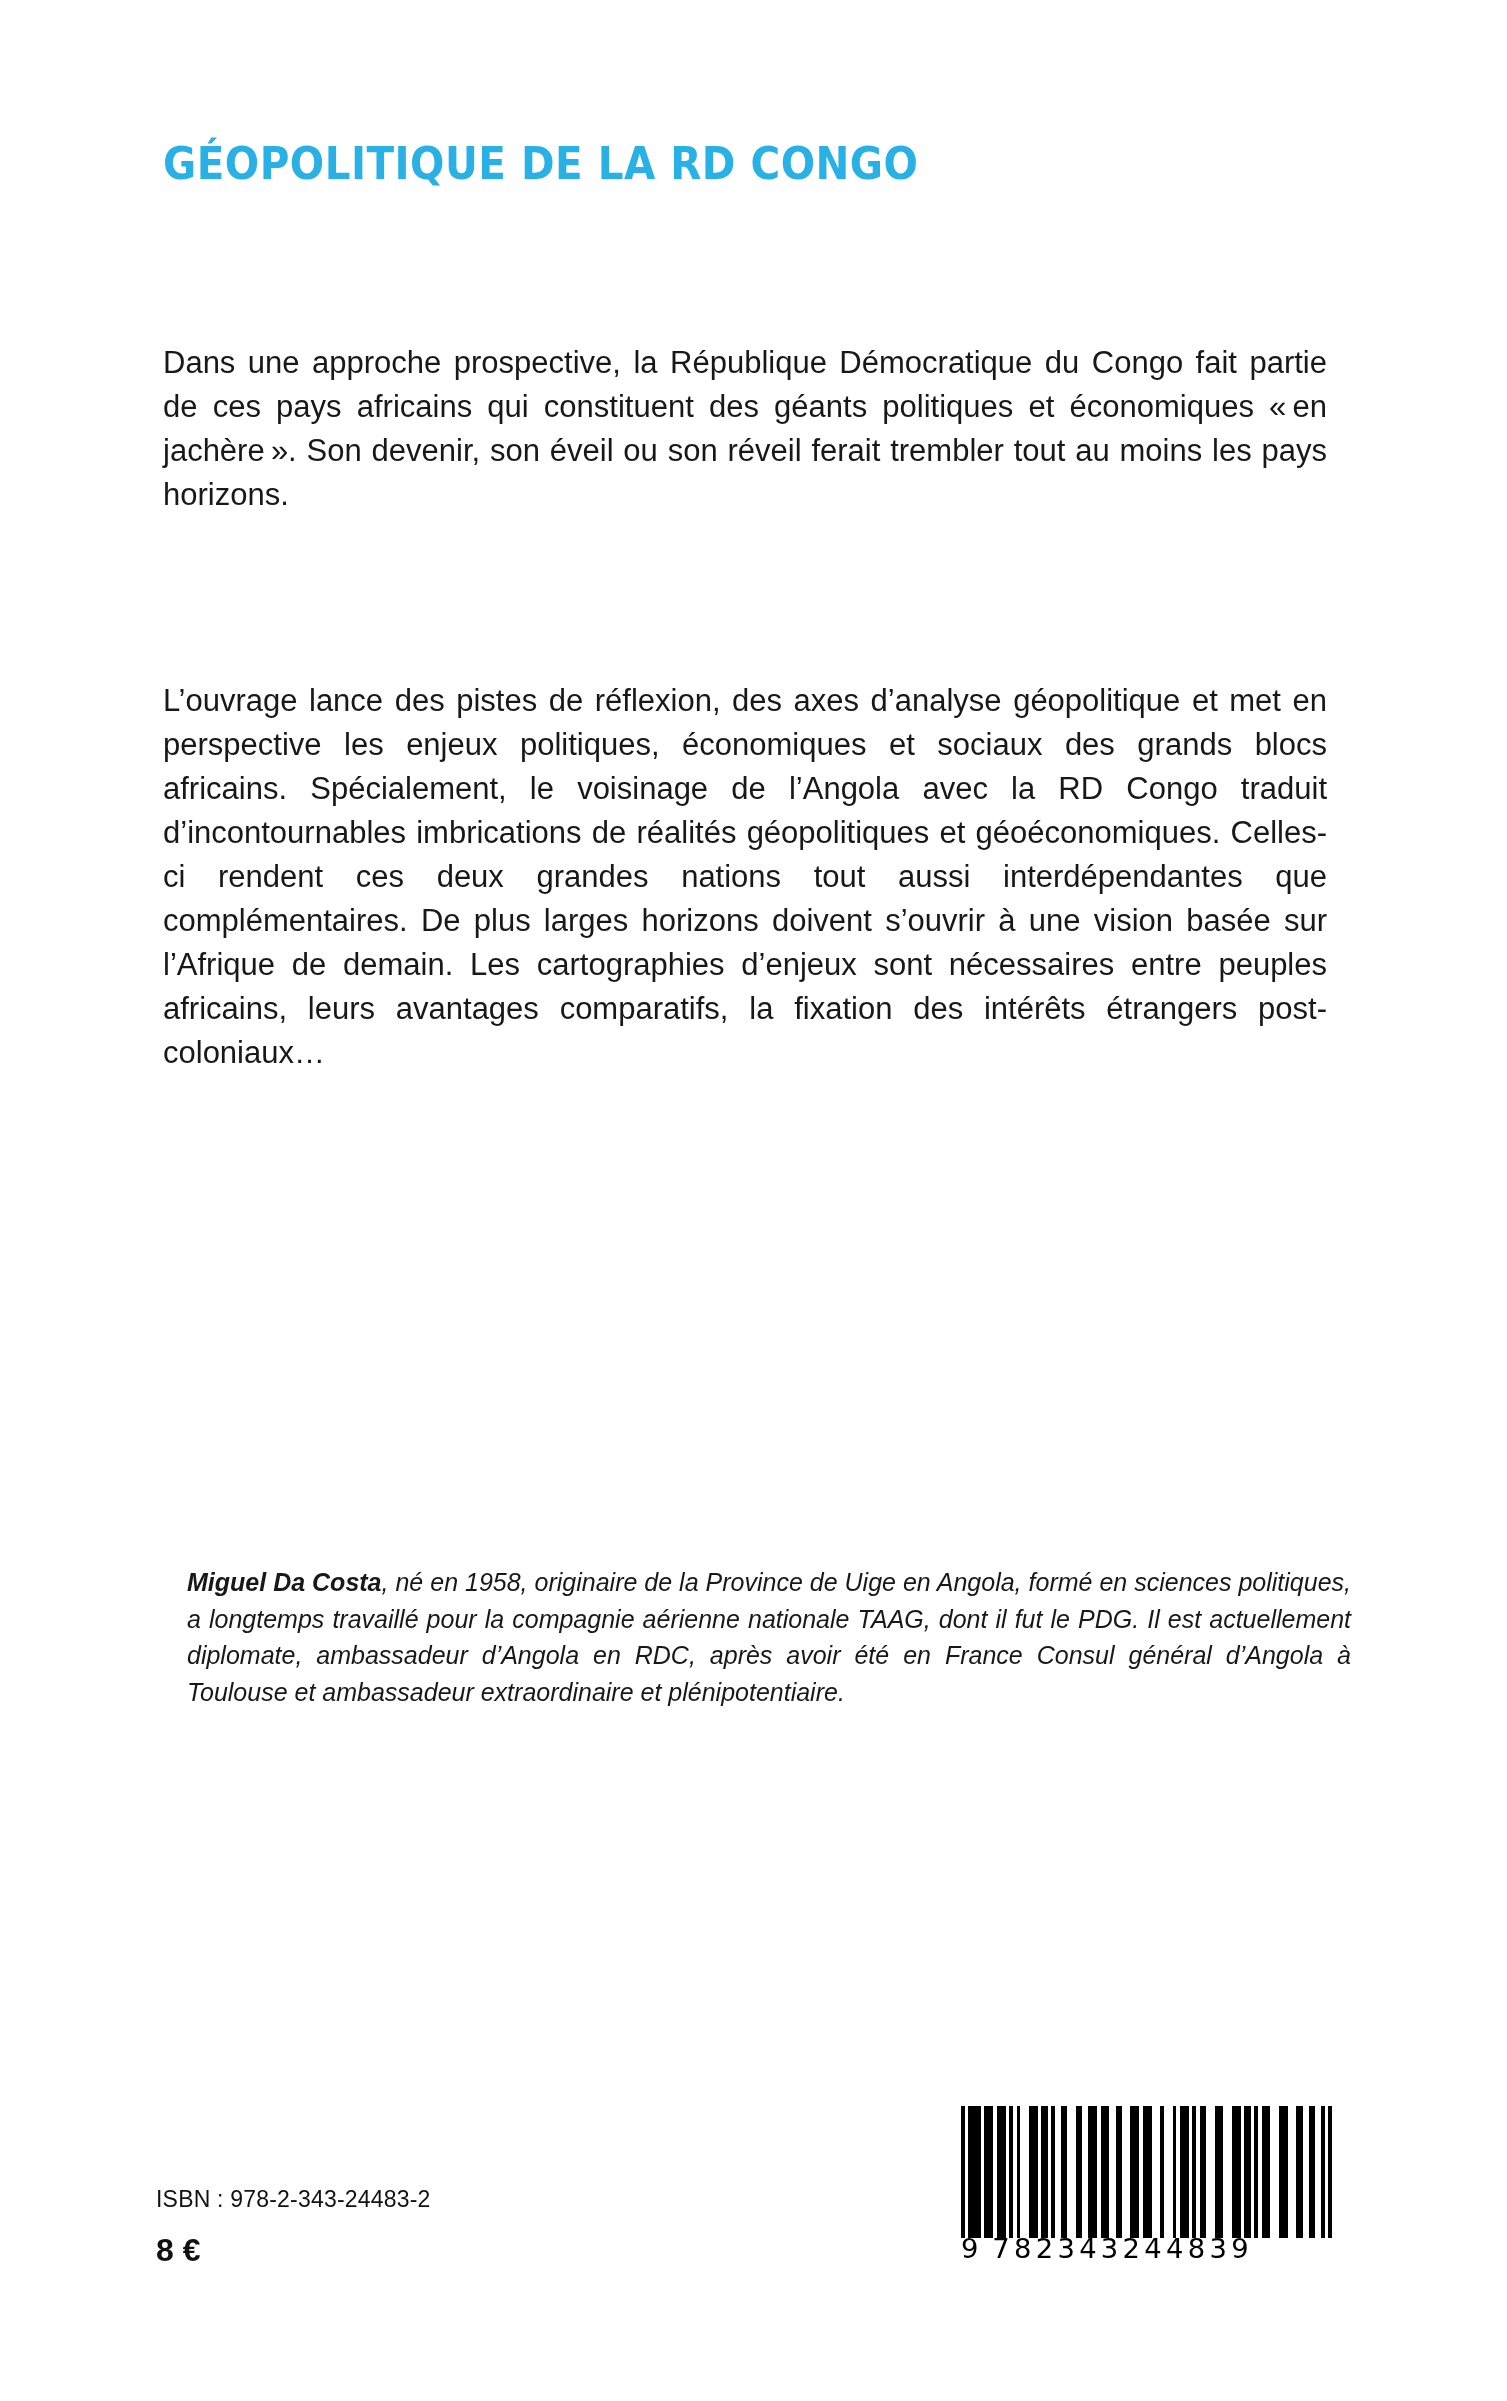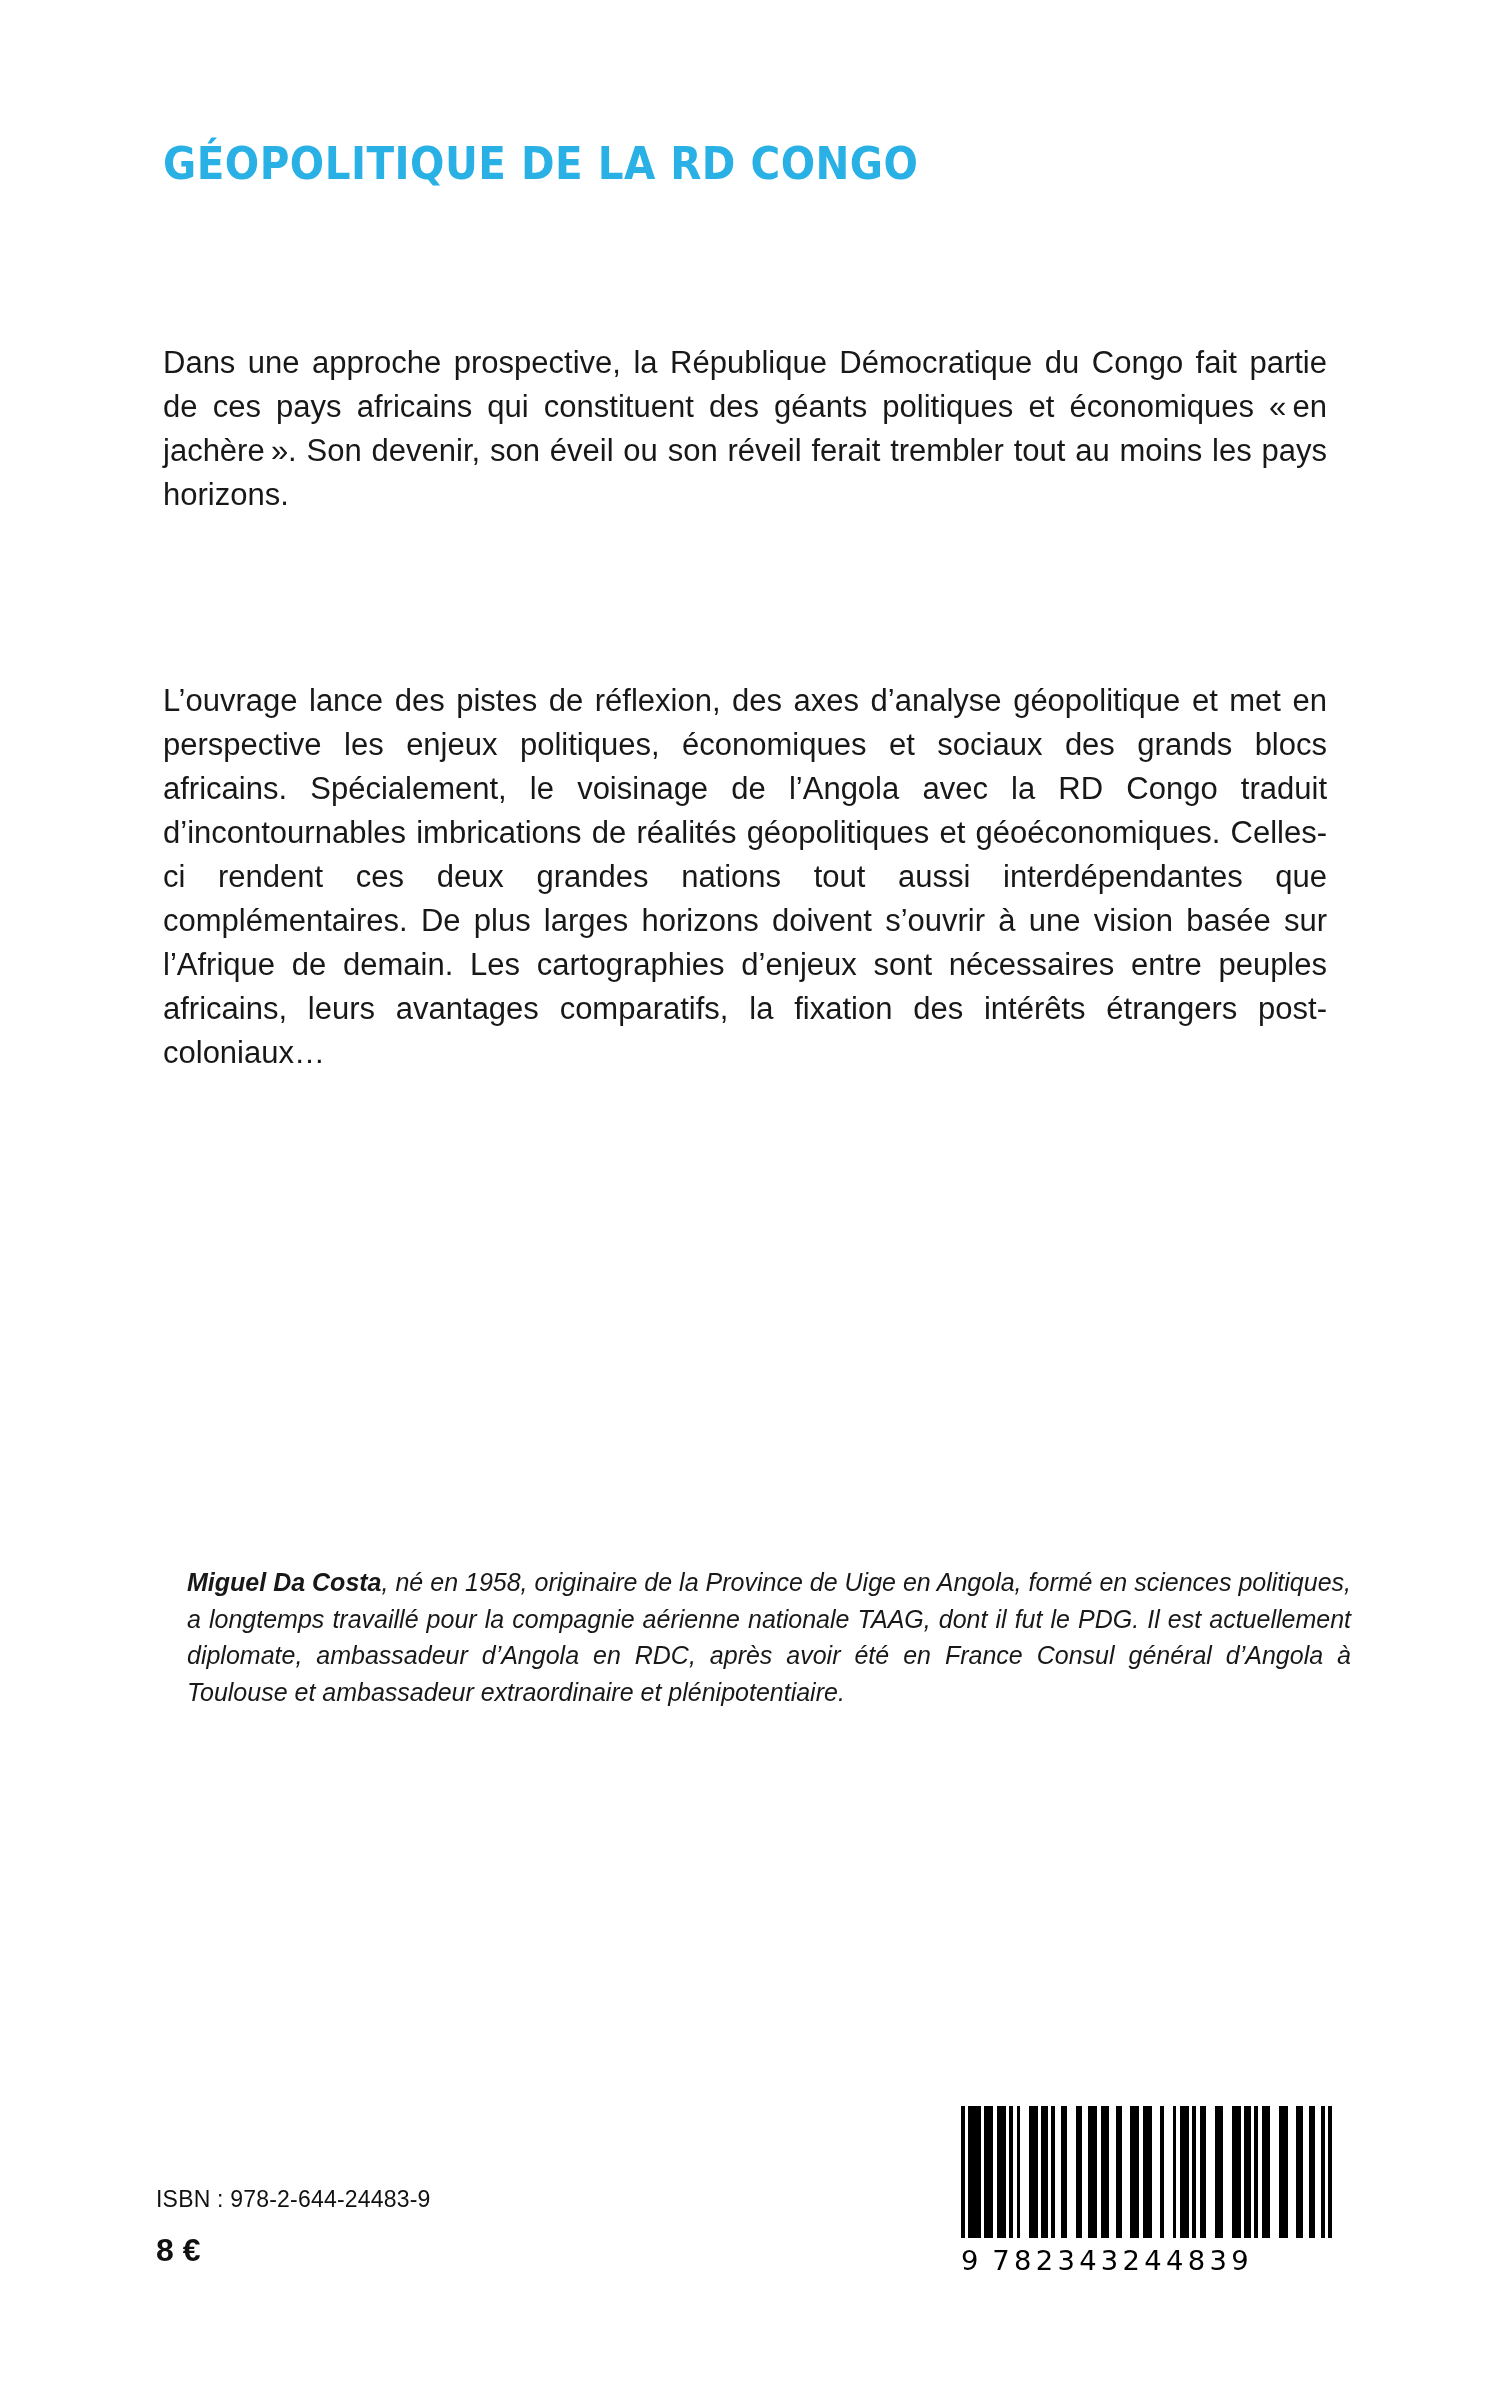--- a/index.html
+++ b/index.html
@@ -99,21 +99,21 @@
     align-items: flex-start;
   }
   .barcode .bars i {
     display: block;
     height: 132px;
     background: #000;
   }
   .barcode .digits {
     position: absolute;
     left: 0;
-    top: 139px;
+    top: 127px;
     width: 374px;
     font-family: "DejaVu Sans", sans-serif;
     font-size: 27.4px;
     letter-spacing: 4.3px;
     color: #000;
     white-space: nowrap;
   }
   .barcode .digits .lead {
     margin-right: 9.5px;
   }
@@ -126,21 +126,21 @@
   <div class="title">Géopolitique de la RD Congo</div>
 
   <div class="body-text para1">Dans une approche prospective, la République Démocratique du Congo fait partie de ces pays africains qui constituent des géants politiques et économiques « en jachère ». Son devenir, son éveil ou son réveil ferait trembler tout au moins les pays horizons.</div>
 
   <div class="body-text para2">L’ouvrage lance des pistes de réflexion, des axes d’analyse géopolitique et met en perspective les enjeux politiques, économiques et sociaux des grands blocs africains. Spécialement, le voisinage de l’Angola avec la RD Congo traduit d’incontournables imbrications de réalités géopolitiques et géoéconomiques. Celles-ci rendent ces deux grandes nations tout aussi interdépendantes que complémentaires. De plus larges horizons doivent s’ouvrir à une vision basée sur l’Afrique de demain. Les cartographies d’enjeux sont nécessaires entre peuples africains, leurs avantages comparatifs, la fixation des intérêts étrangers post-coloniaux…</div>
 
   <div class="bio">
     <b>Miguel Da Costa</b><span>, né en 1958, originaire de la Province de Uige en Angola, formé en sciences politiques, a longtemps travaillé pour la compagnie aérienne nationale TAAG, dont il fut le PDG. Il est actuellement diplomate, ambassadeur d’Angola en RDC, après avoir été en France Consul général d’Angola à Toulouse et ambassadeur extraordinaire et plénipotentiaire.</span>
   </div>
 
-  <div class="isbn">ISBN : 978-2-644-24483-9</div>
+  <div class="isbn">ISBN : 978-2-343-24483-2</div>
 
   <div class="price">8 €</div>
 
   <div class="barcode">
     <div class="bars" id="barcode-bars">
         <i style="width: 3.7px;"></i>
         <i style="width: 3.7px; background: transparent;"></i>
         <i style="width: 3.7px;"></i>
         <i style="width: 8.7px;"></i>
         <i style="width: 3.7px; background: transparent;"></i>

